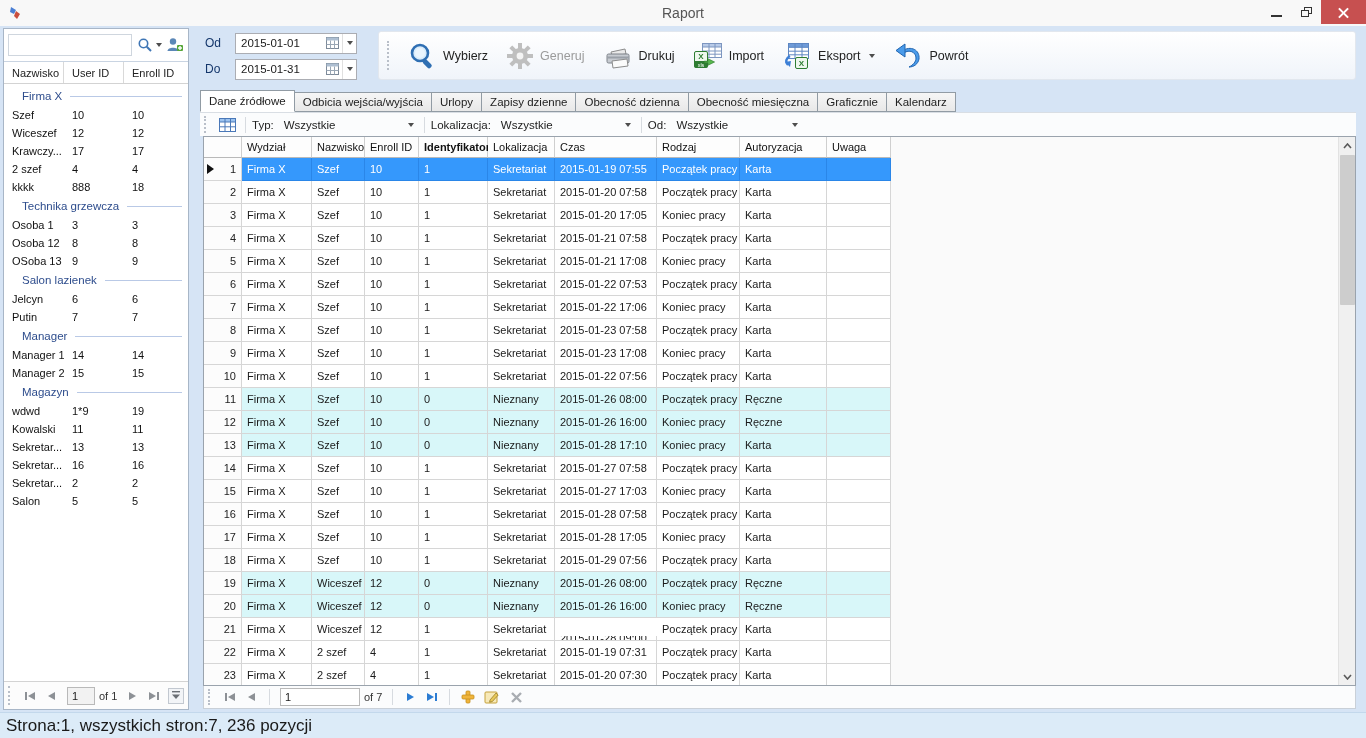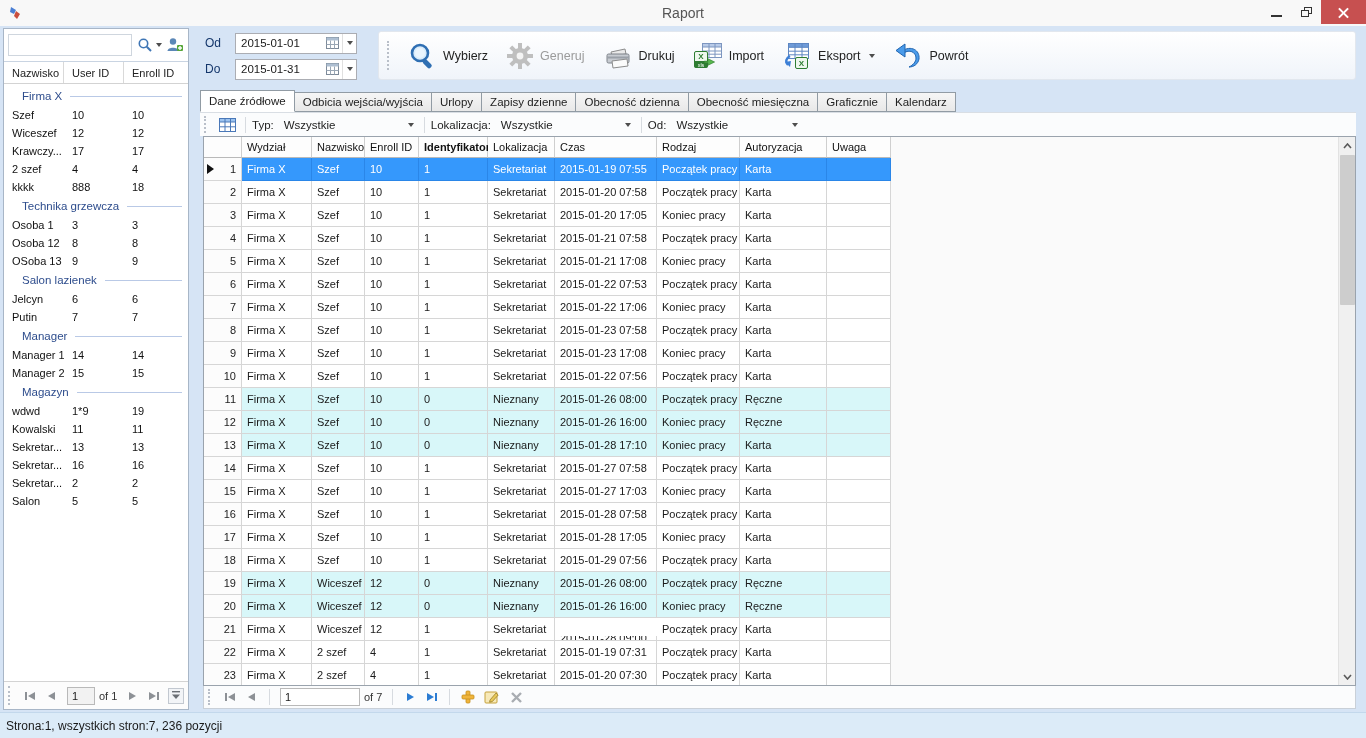--- a/index.html
+++ b/index.html
@@ -95,21 +95,21 @@
   .vs-btn { position:absolute; left:0; width:17px; height:17px; display:flex; align-items:center; justify-content:center; cursor:pointer; }
   .vs-up { top:0; } .vs-down { bottom:0; }
   .vs-thumb { position:absolute; left:1px; top:18px; width:15px; height:150px; background:#cdcdcd; border-radius:1px; cursor:grab; }
 
   
   .g-pager { position:absolute; left:203px; top:686px; width:1153px; height:23px; background:#fbfcfd; border:1px solid #c9d0d8; border-top:none; display:flex; align-items:center; padding:0 4px; }
   .g-pager .page-box { width:80px; background:#fff; }
   .tool-ico { width:20px; height:20px; display:flex; align-items:center; justify-content:center; cursor:pointer; margin:0 2px; }
 
   
-  .statusbar { position:absolute; left:0; top:712px; width:1366px; height:26px; background:#dcebf8; border-top:1px solid #c3d8ec; display:flex; align-items:center; padding-left:6px; font-size:12px; color:#1a1a1a; }
+  .statusbar { position:absolute; left:0; top:712px; width:1366px; height:26px; background:#dcebf8; border-top:1px solid #c3d8ec; display:flex; align-items:center; padding-left:6px; font-size:17px; color:#1a1a1a; }
 </style>
 </head>
 <body>
 
 <div class="titlebar">
   <svg class="app-icon" viewBox="0 0 16 16">
     <path d="M3 2 L8 5 L6 9 L2 7 Z" fill="#4a7fd4"></path>
     <path d="M8 6 L12 9 L9 14 L6 11 Z" fill="#c94f3f"></path>
   </svg>
   <span class="title-text">Raport</span>

